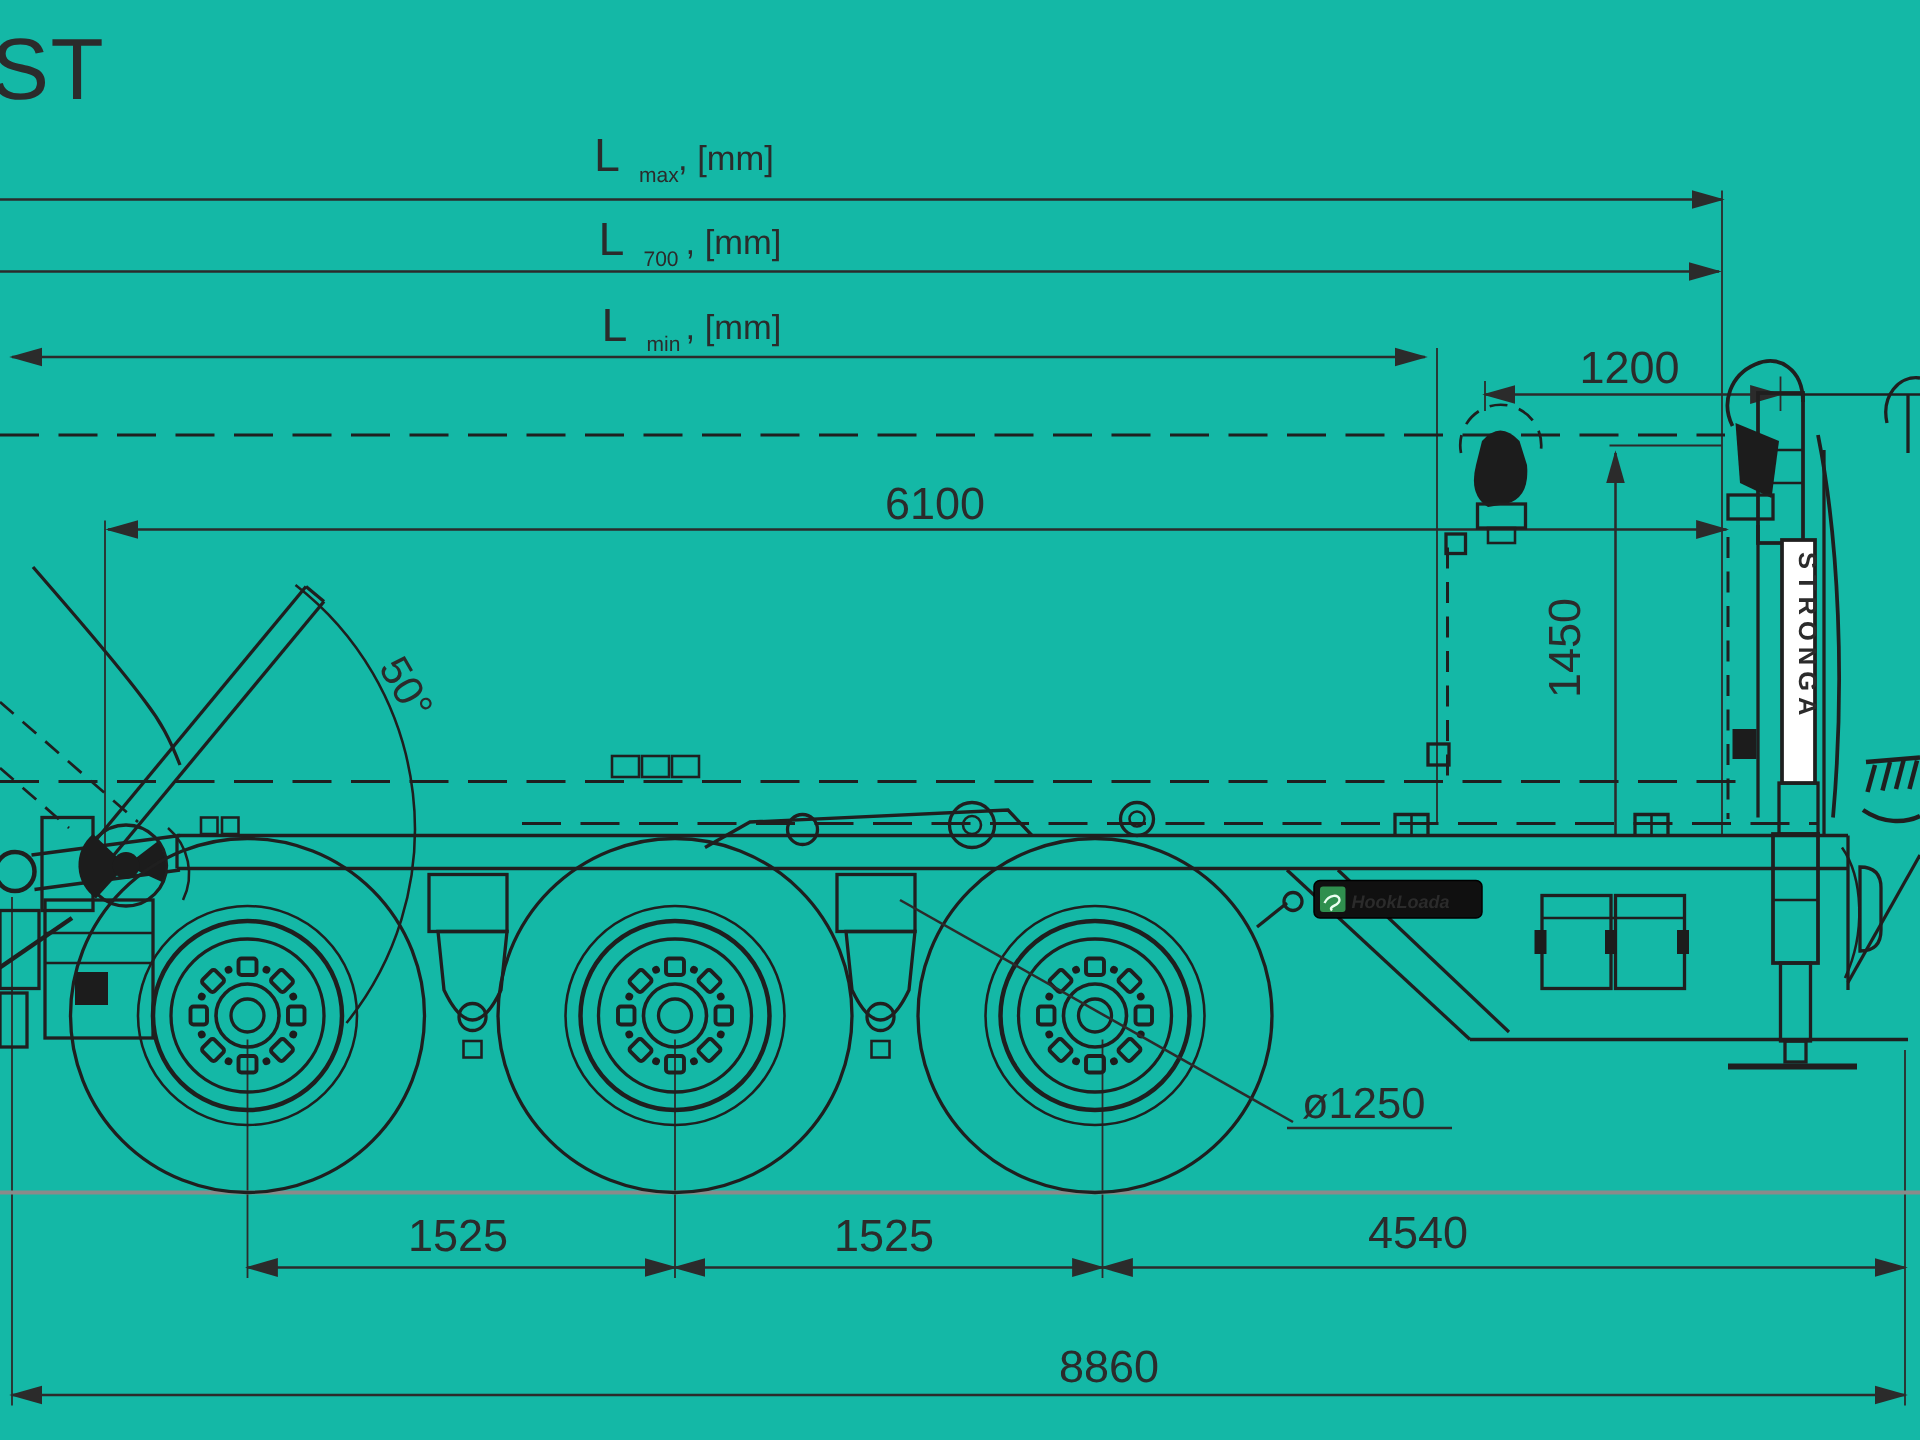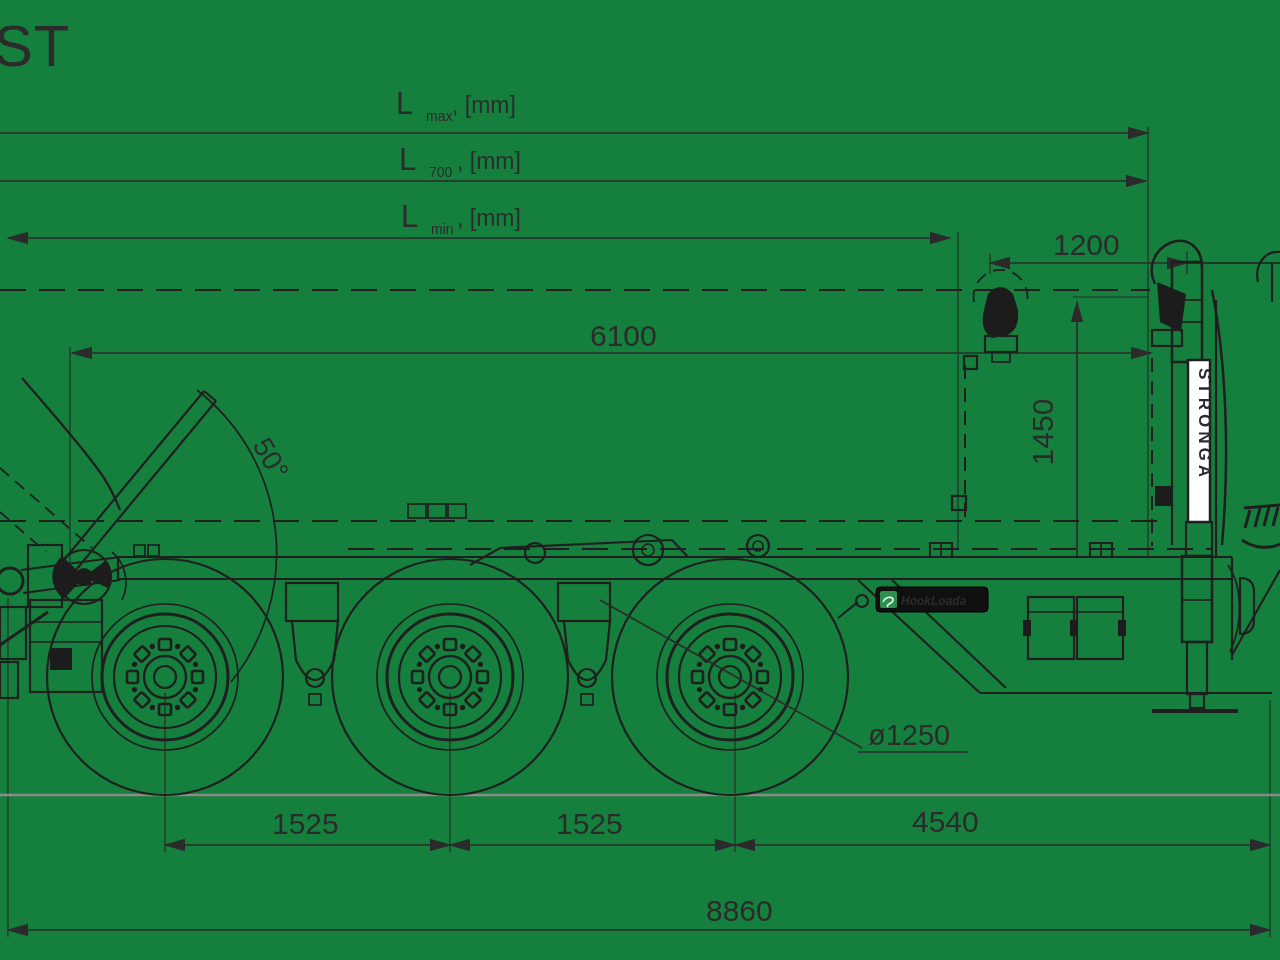--- a/index.html
+++ b/index.html
@@ -1,16 +1,16 @@
 <!DOCTYPE html>
 <html><head>
 <meta charset="utf-8">
 <style>
   html,body{margin:0;padding:0;background:#e8e8e8;}
-  .stage{position:relative;width:1280px;height:960px;background:#15803d;overflow:hidden;}
+  .stage{position:relative;width:1280px;height:960px;background:#14b8a6;overflow:hidden;}
   svg{position:absolute;left:0;top:0;filter:blur(.35px);}
   text{font-family:"Liberation Sans", sans-serif;fill:#2b2b2b;}
   .ln{stroke:#1f1f1f;fill:none;stroke-linecap:butt;}
   .s15{stroke-width:1.7;}
   .s2{stroke-width:2.2;}
   .s3{stroke-width:3;}
   .dim{stroke:#2b2b2b;stroke-width:1.7;fill:none;}
   .ext{stroke:#2b2b2b;stroke-width:1.2;fill:none;}
   .ghost{stroke:#1f1f1f;stroke-width:2.1;fill:none;stroke-dasharray:26 13;}
   .ghost-v{stroke:#1f1f1f;stroke-width:2;fill:none;stroke-dasharray:14 9;}

